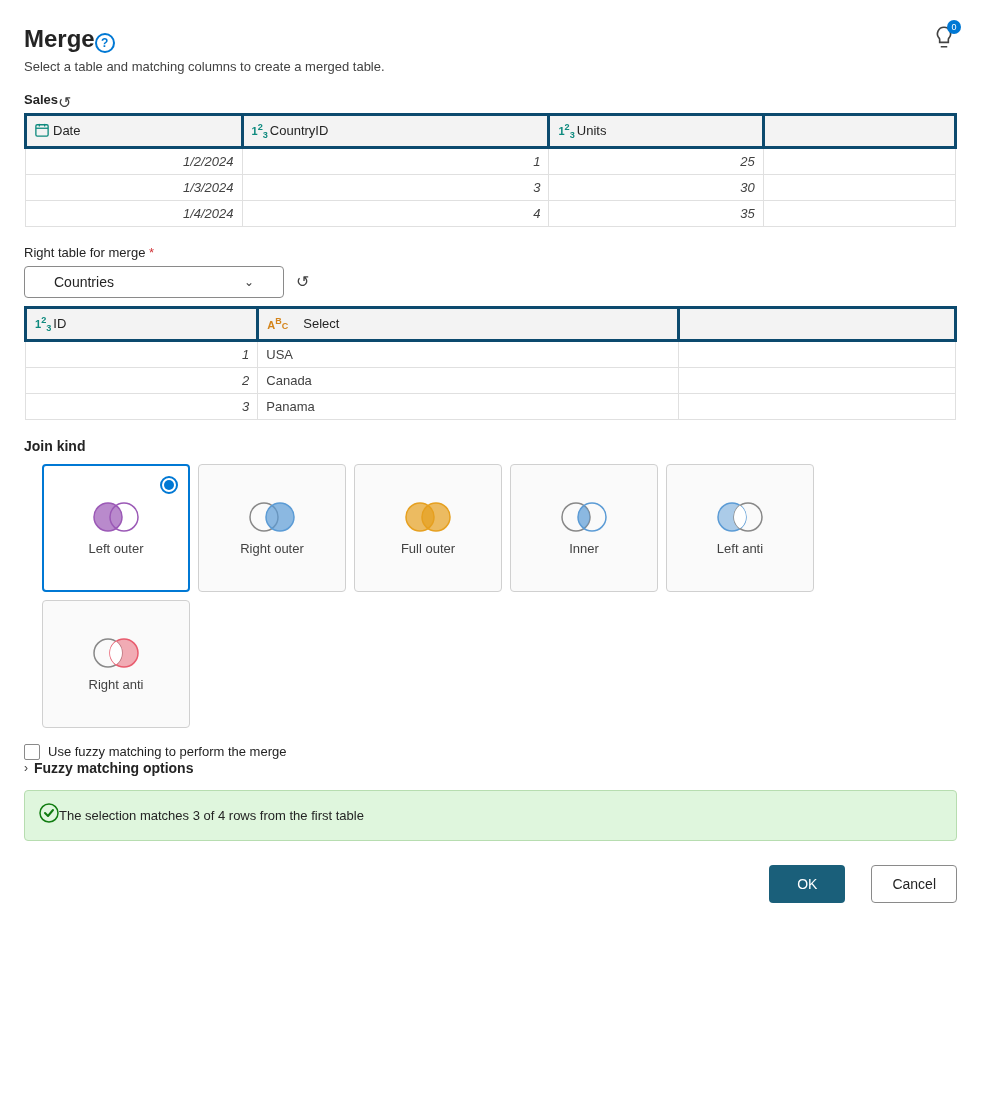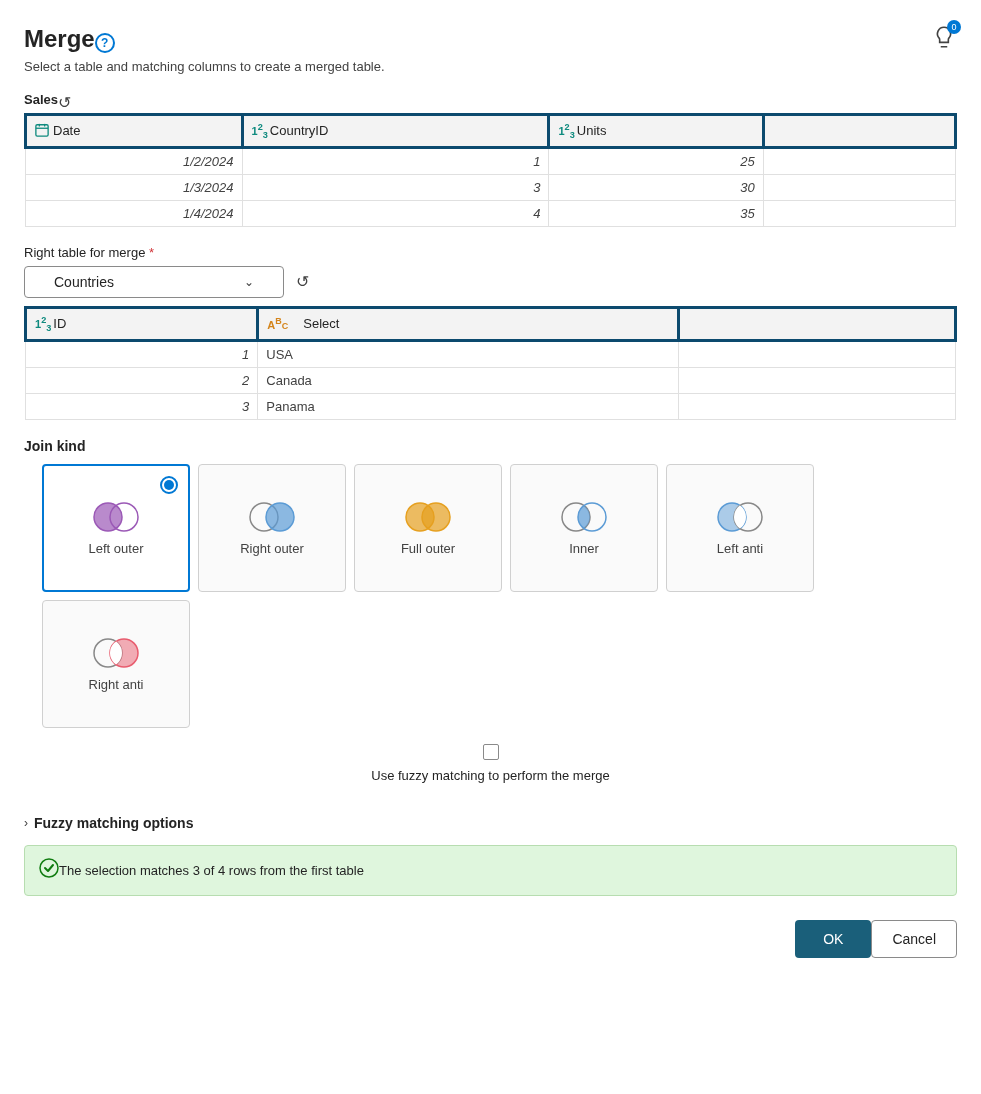--- a/index.html
+++ b/index.html
@@ -244,22 +244,21 @@
 
     .venn-svg {
       width: 56px;
       height: 36px;
     }
 
     .fuzzy-row {
       display: flex;
       align-items: center;
       gap: 8px;
-      margin-bottom: 32px;
-      flex-direction: column;
+      margin-bottom: 0;
     }
 
     .fuzzy-checkbox {
       width: 16px;
       height: 16px;
       border: 1.5px solid #8a8a8a;
       border-radius: 2px;
       background: #fff;
       cursor: pointer;
     }
@@ -302,21 +301,21 @@
     }
 
     .status-icon {
       color: #107c10;
       font-size: 18px;
     }
 
     .footer-buttons {
       display: flex;
       justify-content: flex-end;
-      gap: 0;
+      gap: 26px;
     }
 
     .btn-ok {
       background: #1a5f7a;
       color: #fff;
       border: none;
       border-radius: 4px;
       padding: 10px 28px;
       font-size: 14px;
       font-weight: 500;

